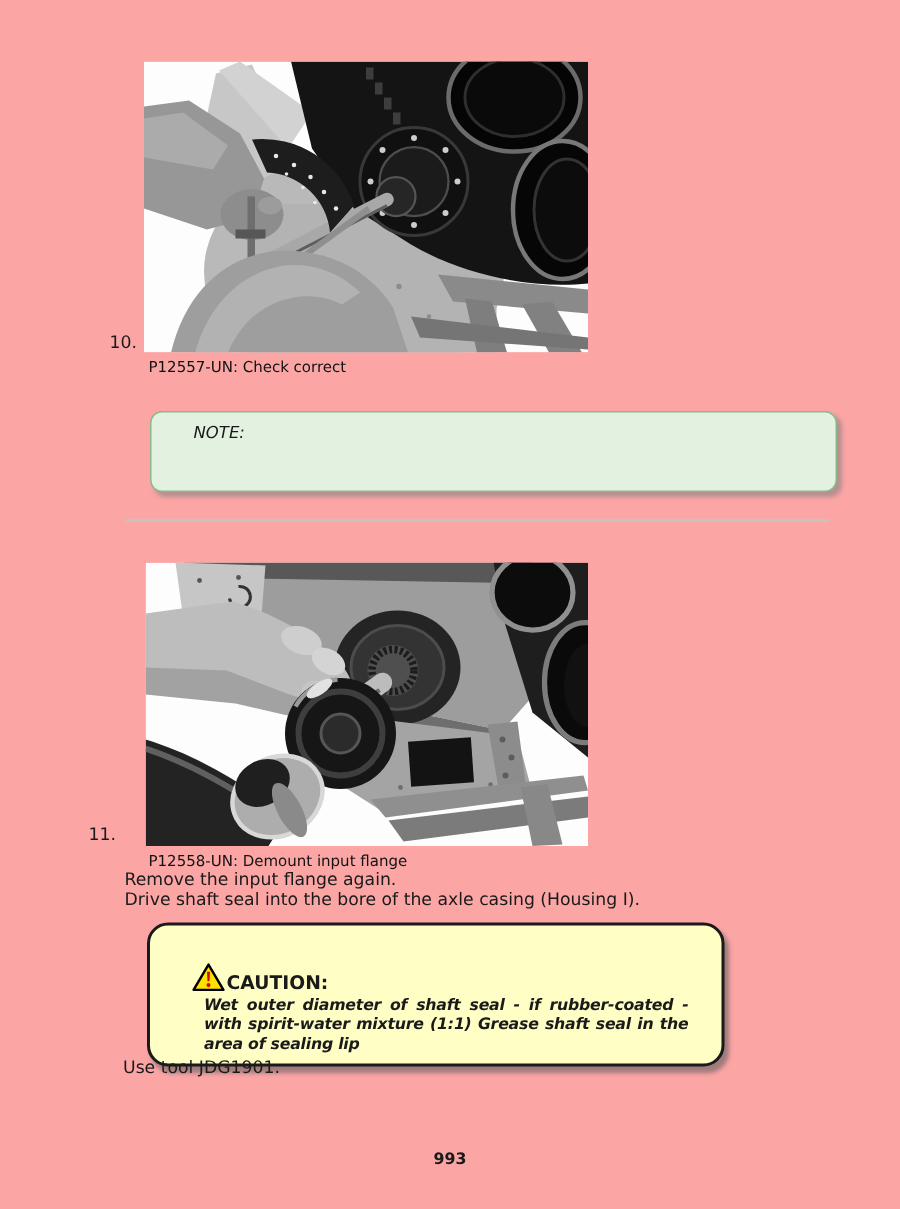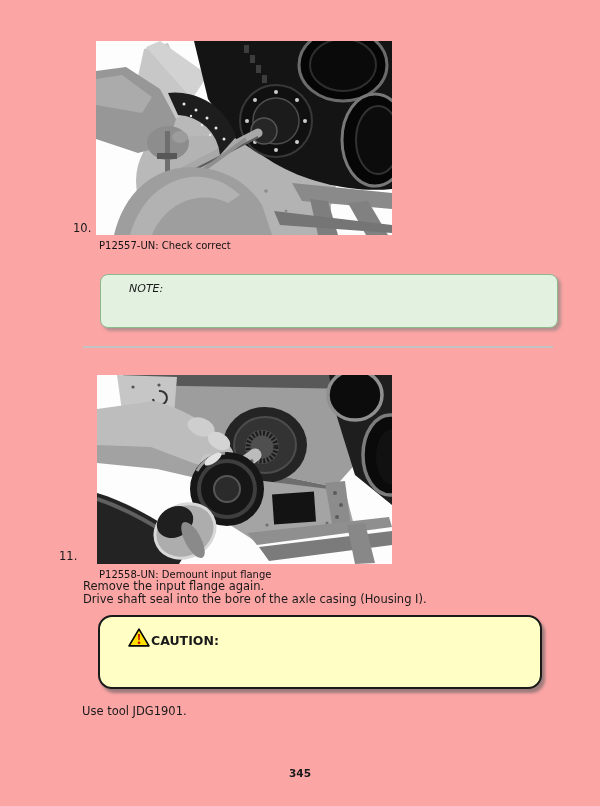--- a/index.html
+++ b/index.html
@@ -17,26 +17,26 @@
     background:var(--note-bg,#e3f1e1);
     border:1.5px solid var(--note-border,#8cb98c);
     border-radius:8px;
     box-shadow:3px 3px 3px rgba(125,125,125,0.55);
     padding:7px 24px 7px 28px;
   }
   .note-label{font-style:italic;font-size:11px;line-height:13px;}
   .note-text{font-style:italic;font-size:11px;line-height:13px;text-align:justify;margin-left:3px;}
   .divider{position:absolute;left:83px;top:346px;width:470px;height:2px;background:var(--divider,#c3c3c3);}
   .caution-box{
-    position:absolute;left:98px;top:615px;width:444px;min-height:74px;box-sizing:border-box;
+    position:absolute;left:98px;top:615px;width:385px;min-height:74px;box-sizing:border-box;
     background:var(--caution-bg,#ffffc5);
     border:2px solid var(--caution-border,#1a1a1a);
     border-radius:14px;
     box-shadow:3px 4px 3px rgba(95,95,95,0.6);
-    padding:11px 22px 6px 28px;
+    padding:25px 22px 6px 28px;
   }
   .caution-head{display:flex;align-items:flex-end;gap:1px;}
   .warn-icon{display:inline-block;width:22px;height:19px;}
   .warn-icon svg{display:block;width:22px;height:19px;}
   .caution-label{font-weight:bold;font-size:12.5px;line-height:13px;}
   .caution-text{
     font-weight:bold;font-style:italic;font-size:10.5px;line-height:13px;
     text-align:justify;margin:3px 0 0 8px;letter-spacing:-0.15px;
   }
   .tool-text{position:absolute;left:82px;top:704px;font-size:11.5px;}
@@ -200,19 +200,20 @@
     <div class="caution-head">
       <span class="warn-icon">
         <svg viewBox="0 0 24 21">
           <path d="M12 1.2 L23 19.8 H1 Z" fill="#ffe000" stroke="#000000" stroke-width="1.8" stroke-linejoin="round"></path>
           <path d="M10.9 6.5 h2.2 l-0.35 7 h-1.5 Z" fill="#cc1100"></path>
           <circle cx="12" cy="16.3" r="1.5" fill="#cc1100"></circle>
         </svg>
       </span>
       <span class="caution-label">CAUTION:</span>
     </div>
+    <div class="caution-text">Wet outer diameter of shaft seal - if rubber-coated - with spirit-water mixture (1:1) Grease shaft seal in the area of sealing lip</div>
   </div>
 
   <div class="tool-text">Use tool JDG1901.</div>
 
-  <div class="page-number">345</div>
+  <div class="page-number">993</div>
 
 </div>
 
 </body></html>

